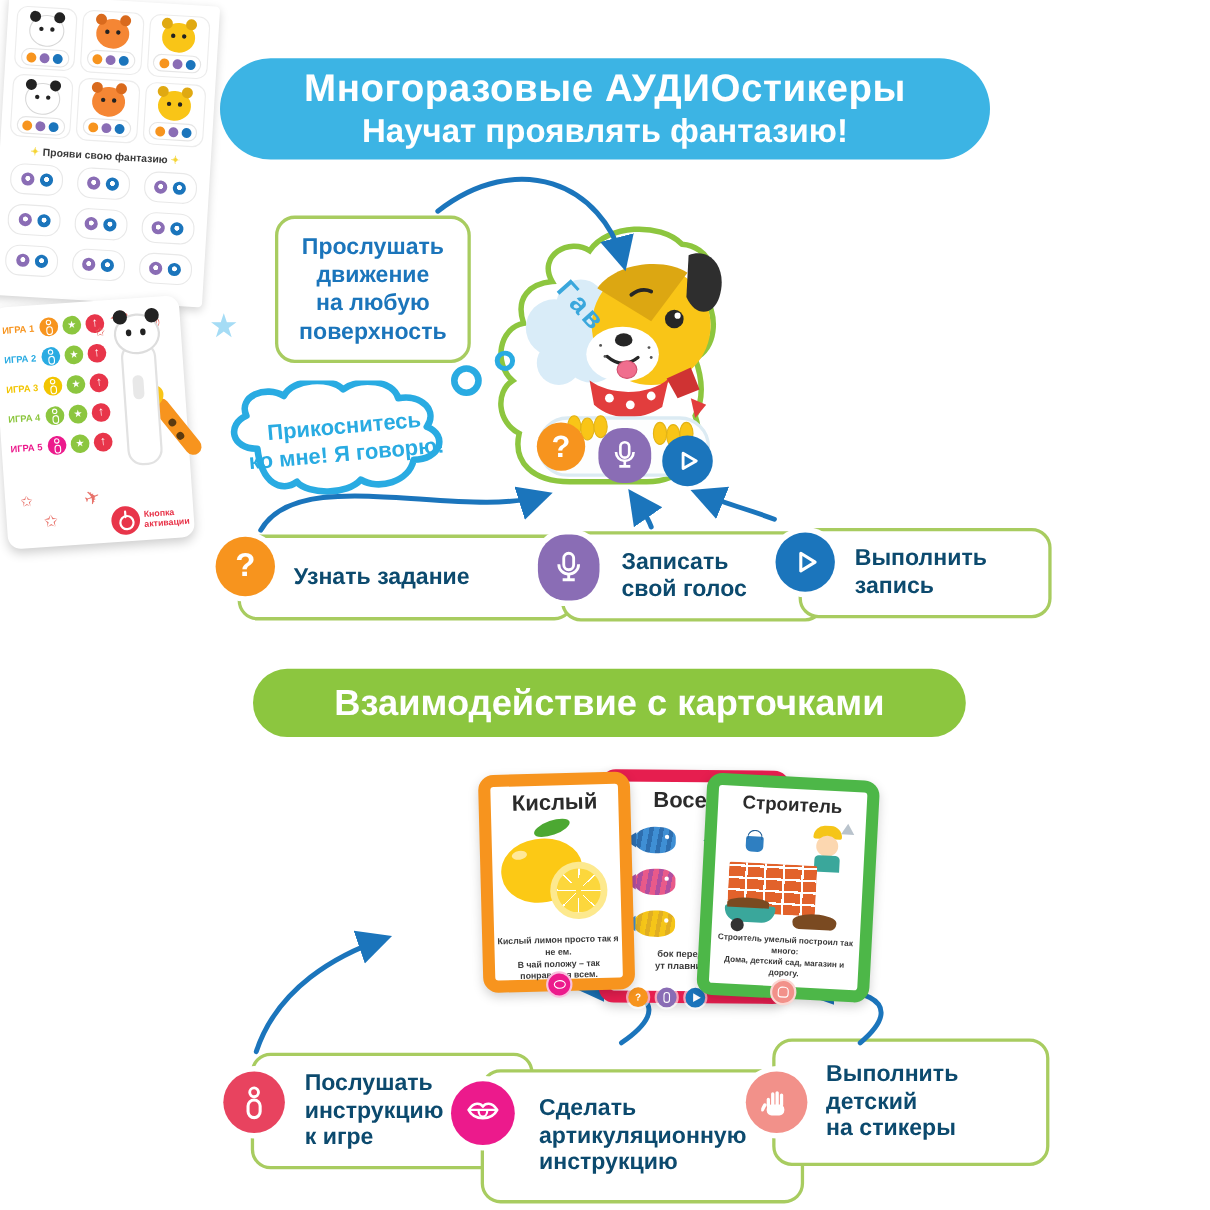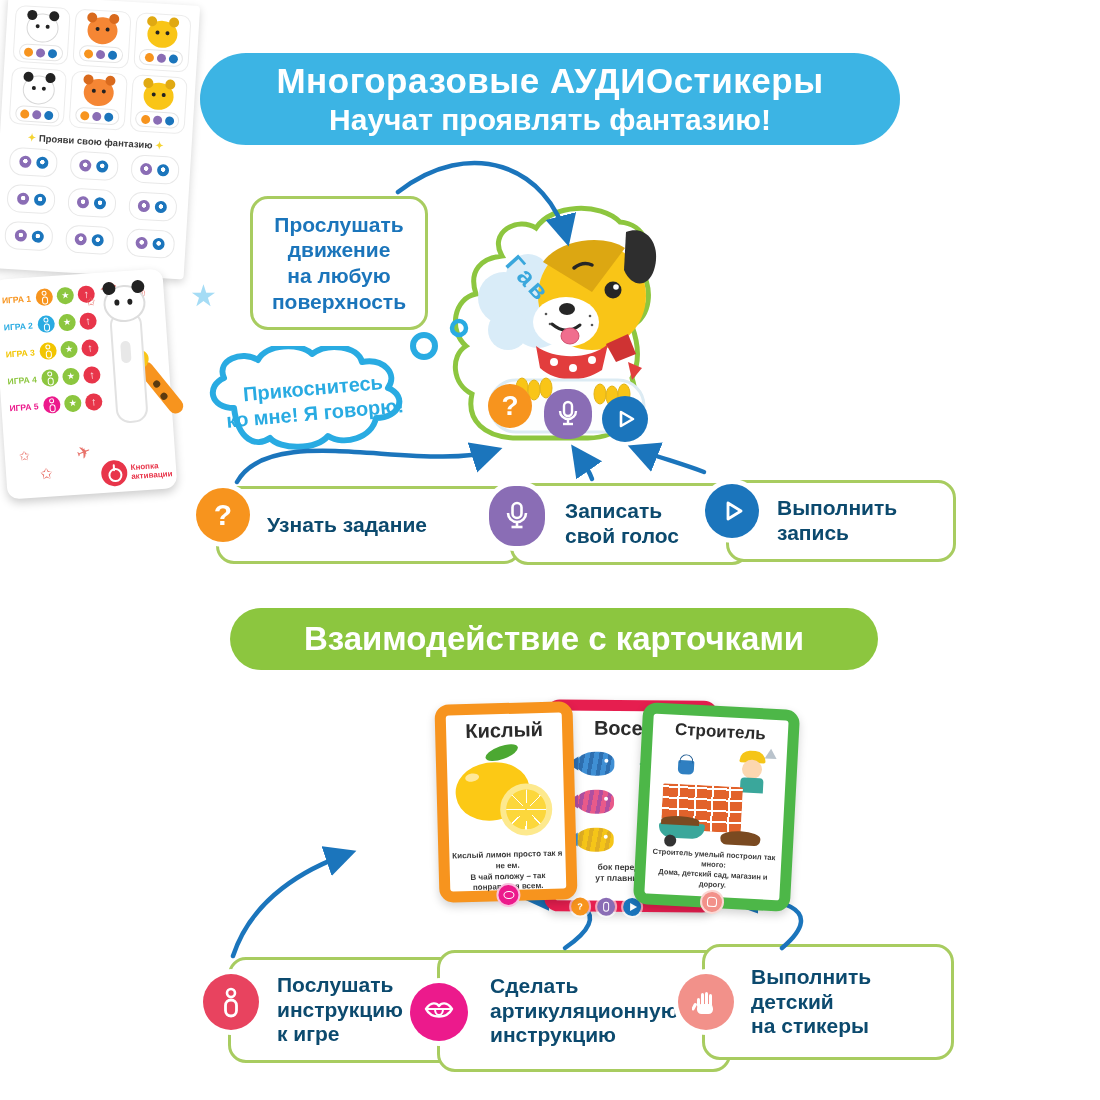--- a/index.html
+++ b/index.html
@@ -532,21 +532,21 @@
     <div>к игре</div>
   </div>
 </div>
 <div class="badge" style="left:203px;top:974px;width:56px;height:56px;background:#e8435f;">
   <svg width="26" height="32" viewBox="-13 -16 26 32">
     <circle cy="-9" r="4" fill="none" stroke="#fff" stroke-width="2.6"></circle>
     <rect x="-5.5" y="-2" width="11" height="16" rx="5.5" fill="none" stroke="#fff" stroke-width="2.8"></rect>
   </svg>
 </div>
 
-<div class="feature feature3" style="left:437px;top:950px;width:238px;height:116px;padding-left:50px;">
+<div class="feature feature3" style="left:437px;top:972px;width:238px;height:116px;padding-left:50px;">
   <div class="txt">
     <div>Сделать</div>
     <div>артикуляционную</div>
     <div>инструкцию</div>
   </div>
 </div>
 <div class="badge" style="left:410px;top:983px;width:58px;height:58px;background:#ec1a8c;">
   <svg width="34" height="28" viewBox="-17 -12 34 28">
     <path d="M-13,-1 C-8,-9 -2,-7 0,-4 C2,-7 8,-9 13,-1 C8,9 -8,9 -13,-1 Z" fill="none" stroke="#fff" stroke-width="2.4" stroke-linejoin="round"></path>
     <line x1="-13" y1="-1" x2="13" y2="-1" stroke="#fff" stroke-width="2"></line>

